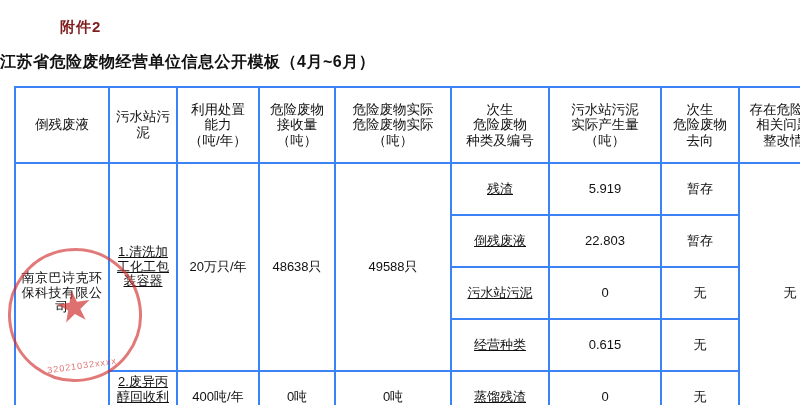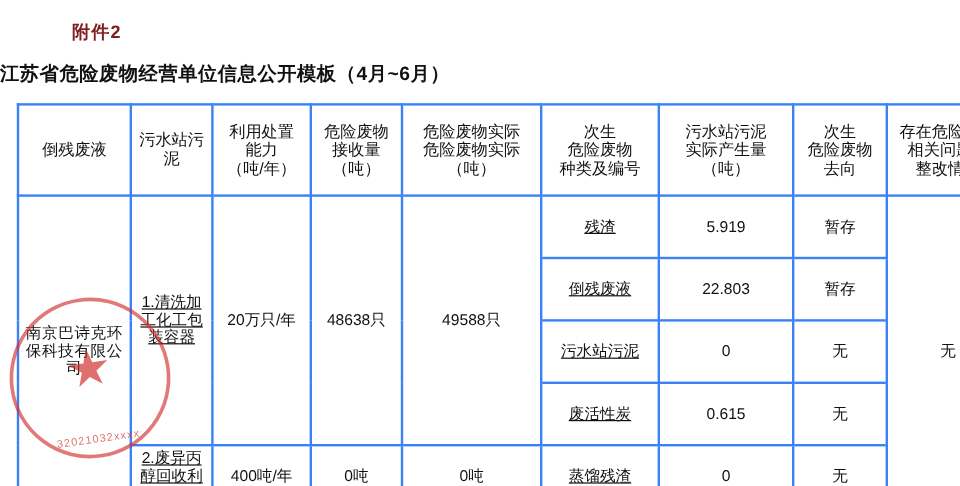--- a/index.html
+++ b/index.html
@@ -208,21 +208,21 @@
         <td class="sub-name tall">倒残废液</td>
         <td class="num-cell">22.803</td>
         <td class="num-cell">暂存</td>
       </tr>
       <tr>
         <td class="sub-name tall">污水站污泥</td>
         <td class="num-cell">0</td>
         <td class="num-cell">无</td>
       </tr>
       <tr>
-        <td class="sub-name tall">废活性炭</td>
+        <td class="sub-name tall">经营种类</td>
         <td class="num-cell">0.615</td>
         <td class="num-cell">无</td>
       </tr>
 
       <tr>
         <td class="type-cell">2.废异丙醇回收利用</td>
         <td class="num-cell">400吨/年</td>
         <td class="num-cell">0吨</td>
         <td class="num-cell">0吨</td>
         <td class="sub-name tall">蒸馏残渣</td>

